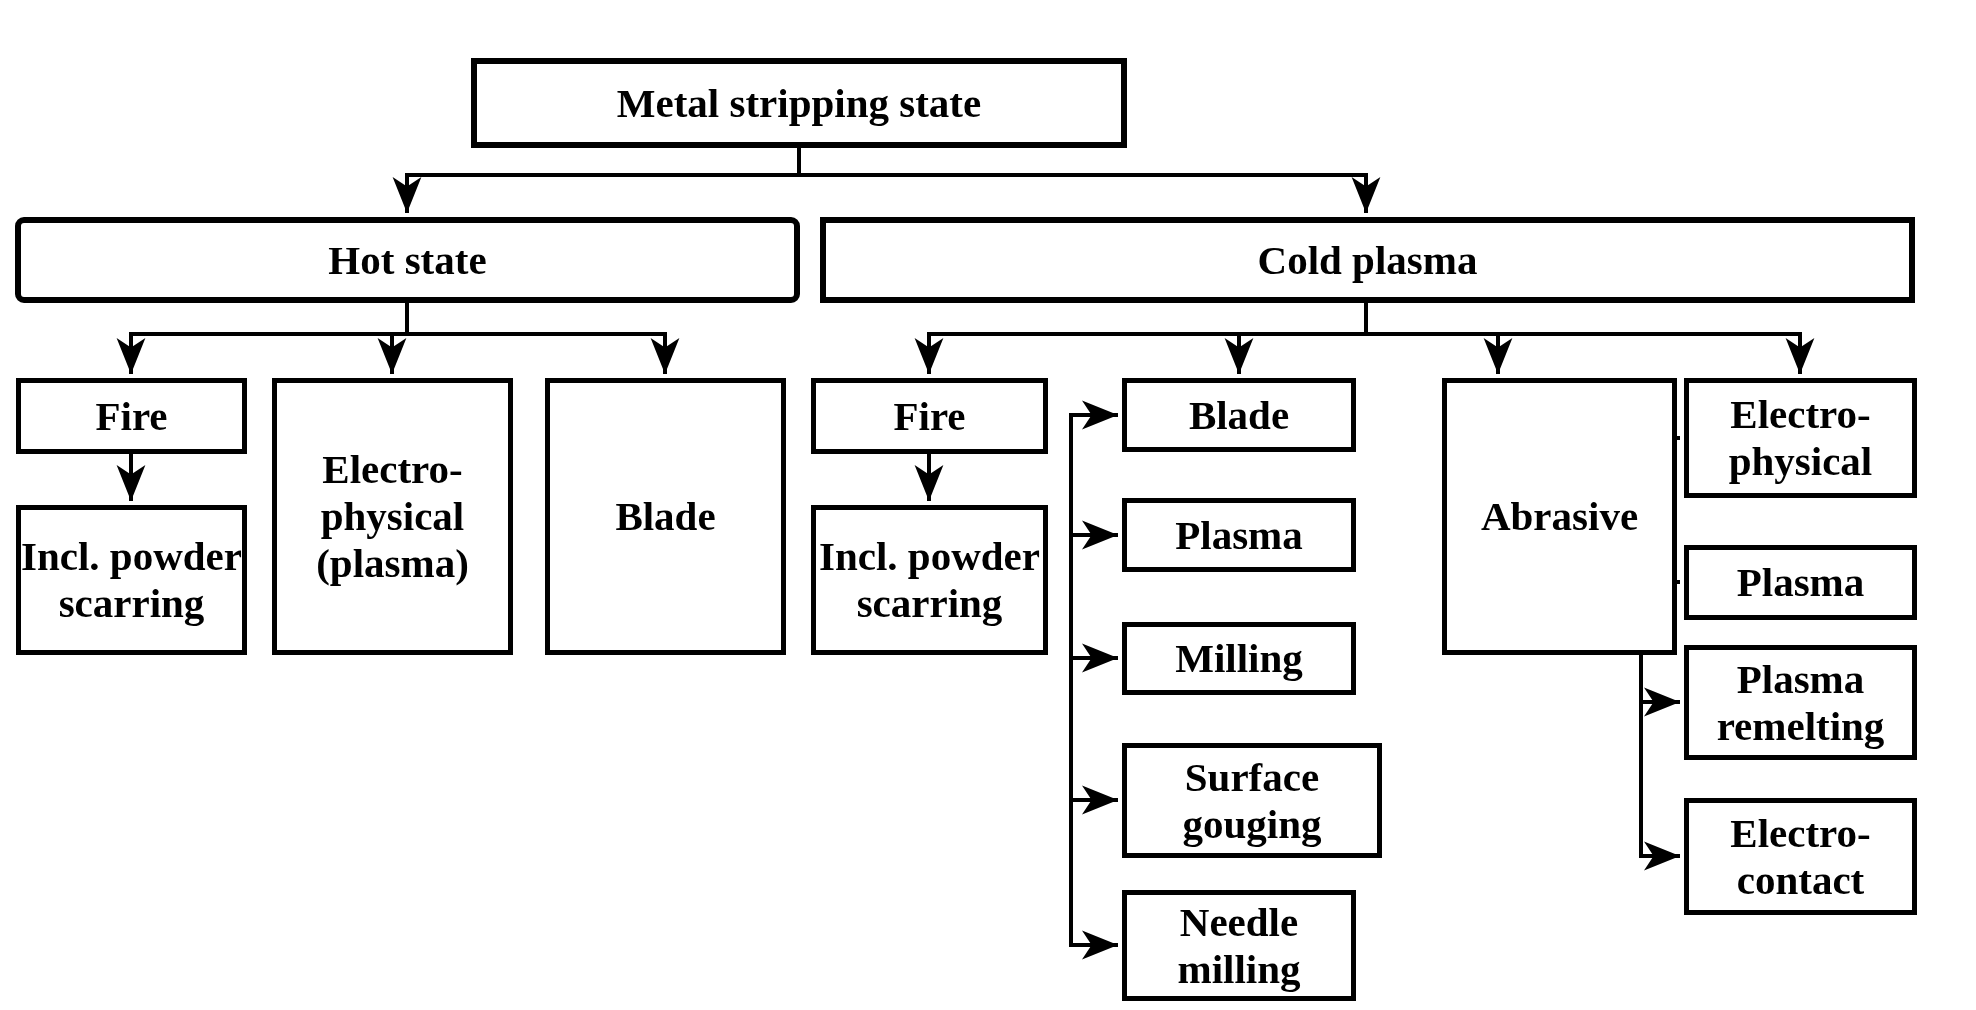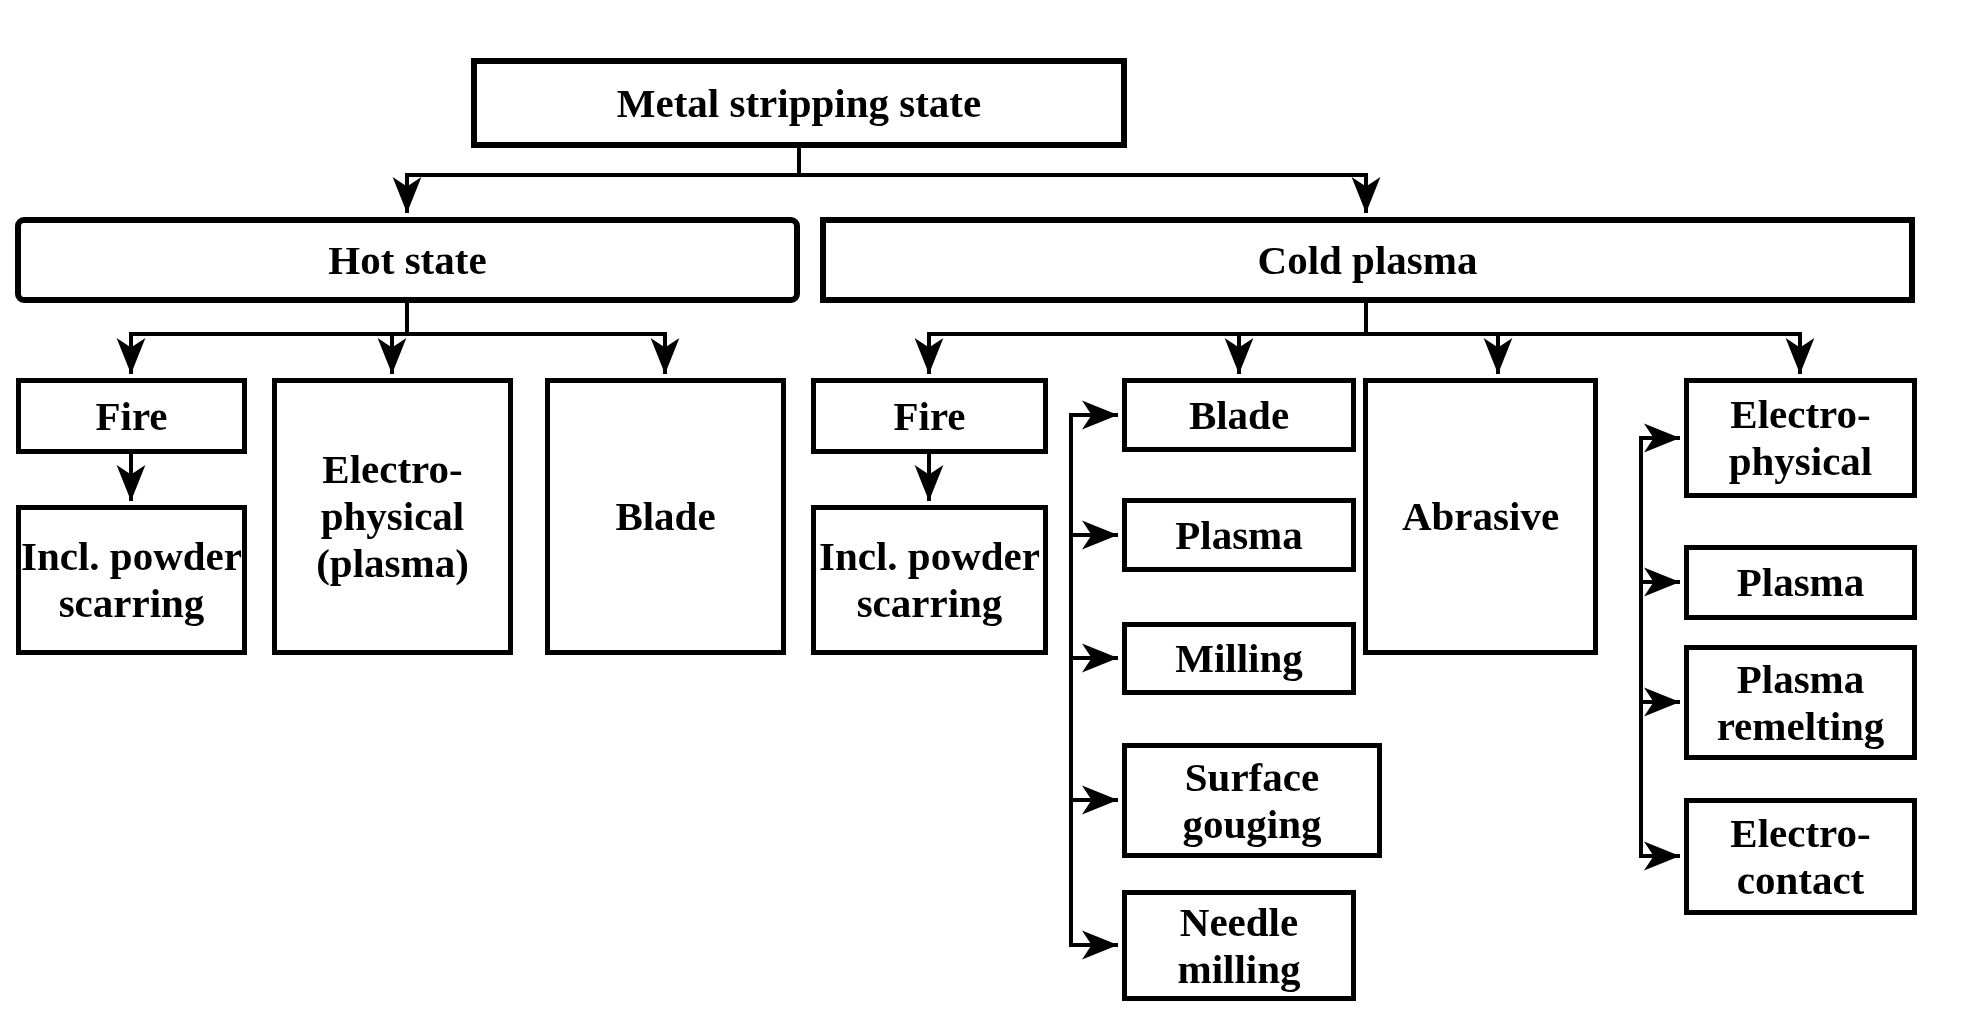--- a/index.html
+++ b/index.html
@@ -34,21 +34,21 @@
   #n-hincl   { left: 16px;   top: 505px; width: 231px;  height: 150px; }
   #n-hep     { left: 272px;  top: 378px; width: 241px;  height: 277px; }
   #n-hblade  { left: 545px;  top: 378px; width: 241px;  height: 277px; }
   #n-cfire   { left: 811px;  top: 378px; width: 237px;  height: 76px;  }
   #n-cincl   { left: 811px;  top: 505px; width: 237px;  height: 150px; }
   #n-cblade  { left: 1122px; top: 378px; width: 234px;  height: 74px;  }
   #n-lathe   { left: 1122px; top: 498px; width: 234px;  height: 74px;  }
   #n-mill    { left: 1122px; top: 622px; width: 234px;  height: 73px;  }
   #n-surf    { left: 1122px; top: 743px; width: 260px;  height: 115px; }
   #n-needle  { left: 1122px; top: 890px; width: 234px;  height: 111px; }
-  #n-abr     { left: 1363px; top: 378px; width: 235px;  height: 277px; }
+  #n-abr     { left: 1442px; top: 378px; width: 235px;  height: 277px; }
   #n-cep     { left: 1684px; top: 378px; width: 233px;  height: 120px; }
   #n-plasma  { left: 1684px; top: 545px; width: 233px;  height: 75px;  }
   #n-remelt  { left: 1684px; top: 645px; width: 233px;  height: 115px; }
   #n-contact { left: 1684px; top: 798px; width: 233px;  height: 117px; }
 </style>
 </head>
 <body>
 
 <div id="canvas">
 

